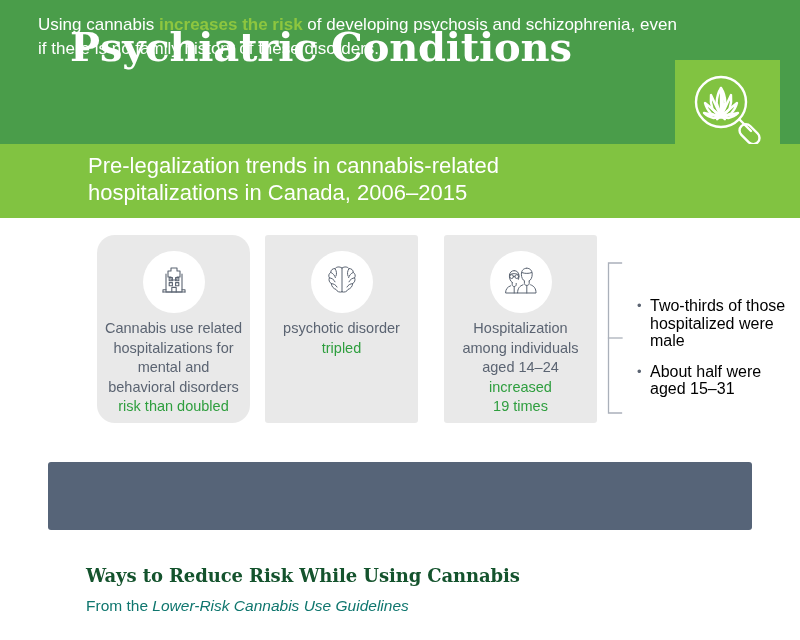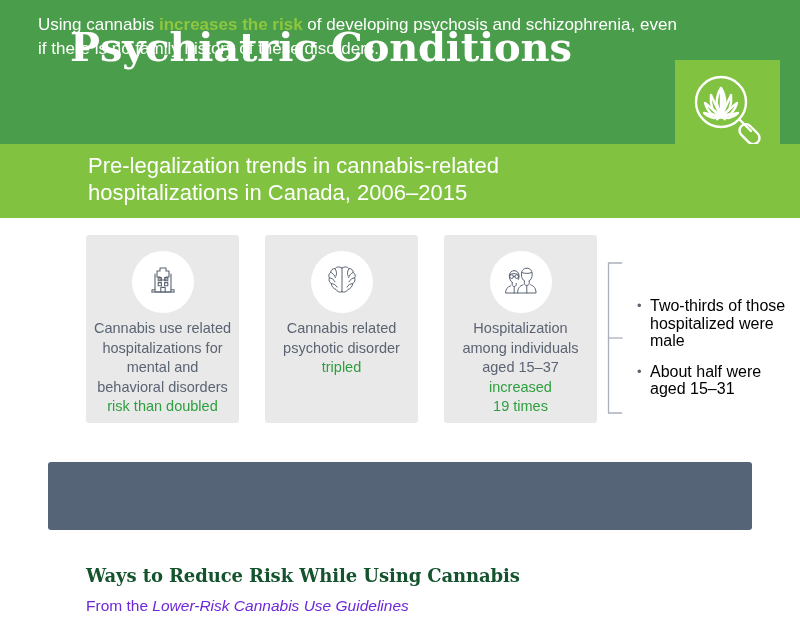--- a/index.html
+++ b/index.html
@@ -81,21 +81,21 @@
 
   .card {
     position: absolute;
     top: 0;
     width: 153px;
     height: 188px;
     background: #e9e9e9;
     border-radius: 3px;
   }
 
-  .card-1 { left: 1px; }
+  .card-1 { left: 12px; border-radius: 18px; }
   .card-2 { left: 180px; }
   .card-3 { left: 359px; }
 
   .icon-badge {
     position: absolute;
     left: 50%;
     top: 16px;
     transform: translateX(-50%);
     width: 62px; height: 62px;
     border-radius: 50%;
@@ -183,21 +183,21 @@
     line-height: 28px;
     color: #14532d;
     letter-spacing: -0.1px;
   }
 
   .footer-sub {
     position: absolute;
     left: 86px; top: 595px;
     font-size: 15.5px;
     line-height: 21px;
-    color: #6d28d9;
+    color: #0f766e;
   }
 
   .footer-sub em {
     font-style: italic;
   }
 </style>
 </head>
 <body>
 
 <div class="page">
@@ -277,21 +277,20 @@
             <path d="M4.4 13.8 C6.8 14 9 15.6 10 17.8"></path>
             <path d="M6.4 19.6 C8.6 19.6 11 21 12 23"></path>
             <path d="M24 4.6 C22.4 7 22 9.6 23 12"></path>
             <path d="M28.2 8.4 C26 9.4 24.2 11.4 23.6 13.6"></path>
             <path d="M29.6 13.8 C27.2 14 25 15.6 24 17.8"></path>
             <path d="M27.6 19.6 C25.4 19.6 23 21 22 23"></path>
           </svg>
         </span>
       </div>
       <div class="card-text">
-        <div>Cannabis related</div>
         <div>psychotic disorder</div>
         <div class="card-highlight">tripled</div>
       </div>
     </div>
 
     <div class="card card-3">
       <div class="icon-badge">
         <span>
           <svg width="40" height="34" viewBox="0 0 40 34" fill="none" stroke="#5b6472" stroke-width="1" stroke-linecap="round" stroke-linejoin="round">
 
@@ -310,21 +309,21 @@
             <line x1="12.5" y1="13.4" x2="13.9" y2="13.4"></line>
             <path d="M11.2 19.4 v2.4 c0 1 0.9 1.7 2 1.7 1 0 2 -0.7 2 -1.7 v-1.4"></path>
             <path d="M9.6 22.8 C6.2 24 4.6 26.4 4.6 30 h12"></path>
             <path d="M13.2 23.4 L13.2 30"></path>
           </svg>
         </span>
       </div>
       <div class="card-text">
         <div>Hospitalization</div>
         <div>among individuals</div>
-        <div>aged 15–37</div>
+        <div>aged 14–24</div>
         <div class="card-highlight">increased</div>
         <div class="card-highlight">19 times</div>
       </div>
     </div>
   </div>
 
   <div class="bracket">
     <svg width="34" height="152" viewBox="0 0 34 152" fill="none" stroke="#aab0ba" stroke-width="1.3" stroke-linecap="square">
       <path d="M21.5 1 H8.5 V151 H21.5"></path>
       <line x1="8.5" y1="76" x2="22" y2="76"></line>

